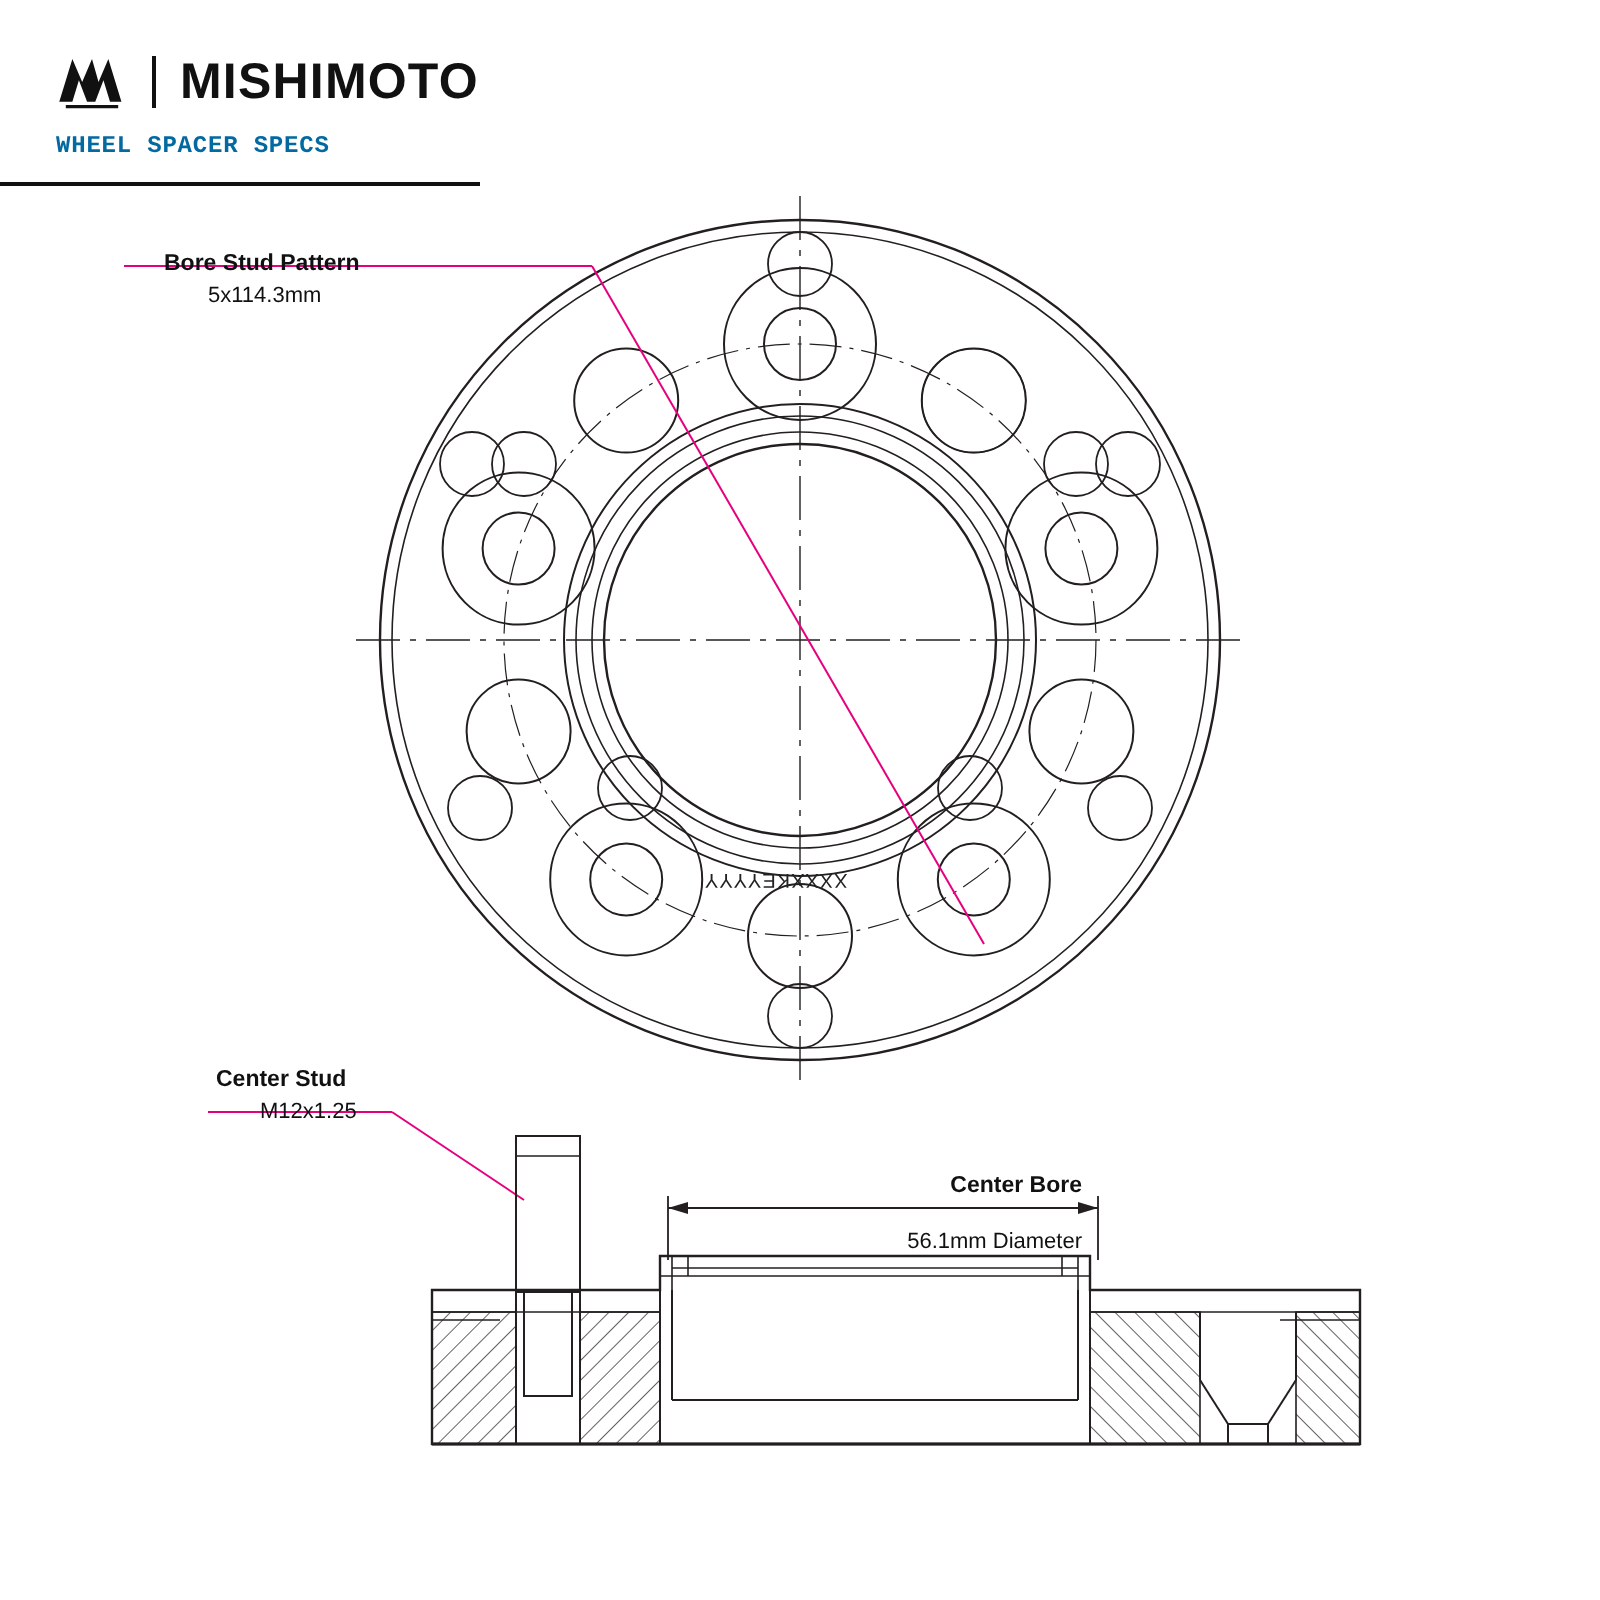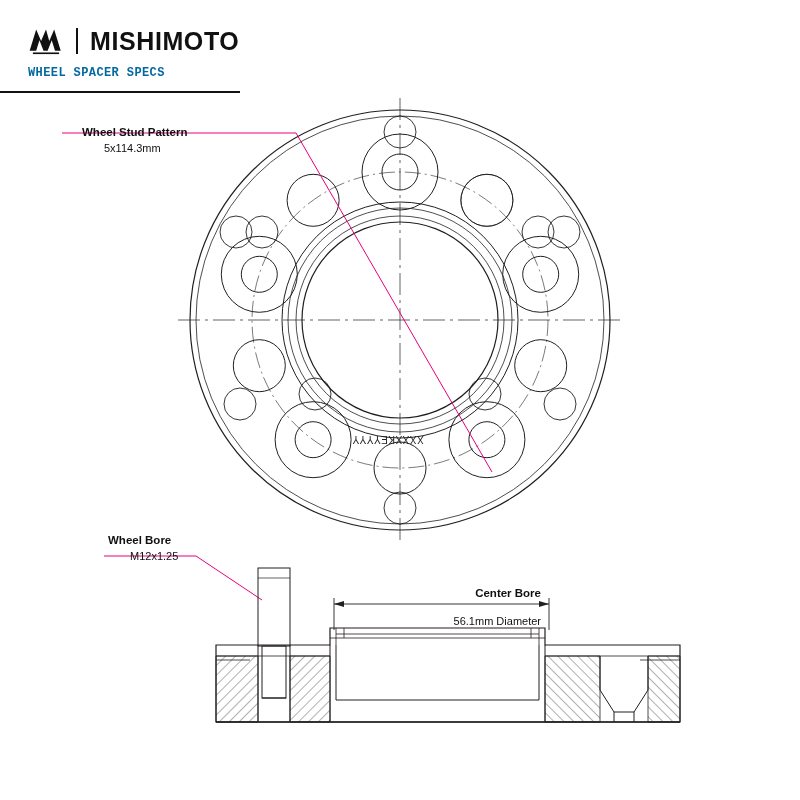--- a/index.html
+++ b/index.html
@@ -285,26 +285,26 @@
     </svg>
   </div>
   <div class="brand-divider"></div>
   <div class="brand-name">MISHIMOTO</div>
 </div>
 
 <div class="subtitle">WHEEL SPACER SPECS</div>
 <div class="rule"></div>
 
 <div class="callout" style="left:82px; top:125px;">
-  <div class="c-title">Wheel Stud Pattern</div>
+  <div class="c-title">Bore Stud Pattern</div>
   <div class="c-value">5x114.3mm</div>
 </div>
 
 <div class="callout" style="left:108px; top:533px;">
-  <div class="c-title">Wheel Bore</div>
+  <div class="c-title">Center Stud</div>
   <div class="c-value">M12x1.25</div>
 </div>
 
 <div class="callout centered" style="left:341px; top:586px; width:200px;">
   <div class="c-title">Center Bore</div>
   <div class="c-value" style="margin-top:12px;">56.1mm Diameter</div>
 </div>
 
 <div class="watermark" style="left:352px; top:434px;">XXXXKEYYYY</div>
 

